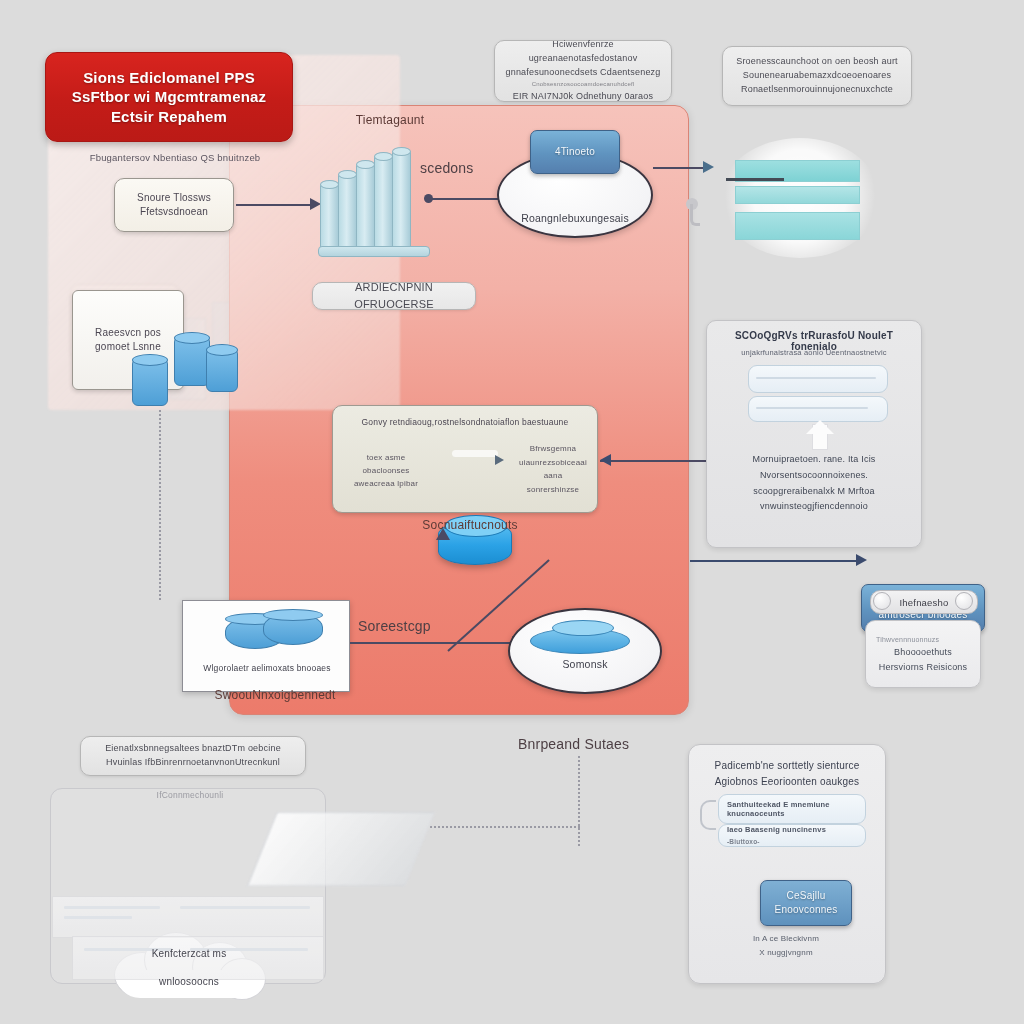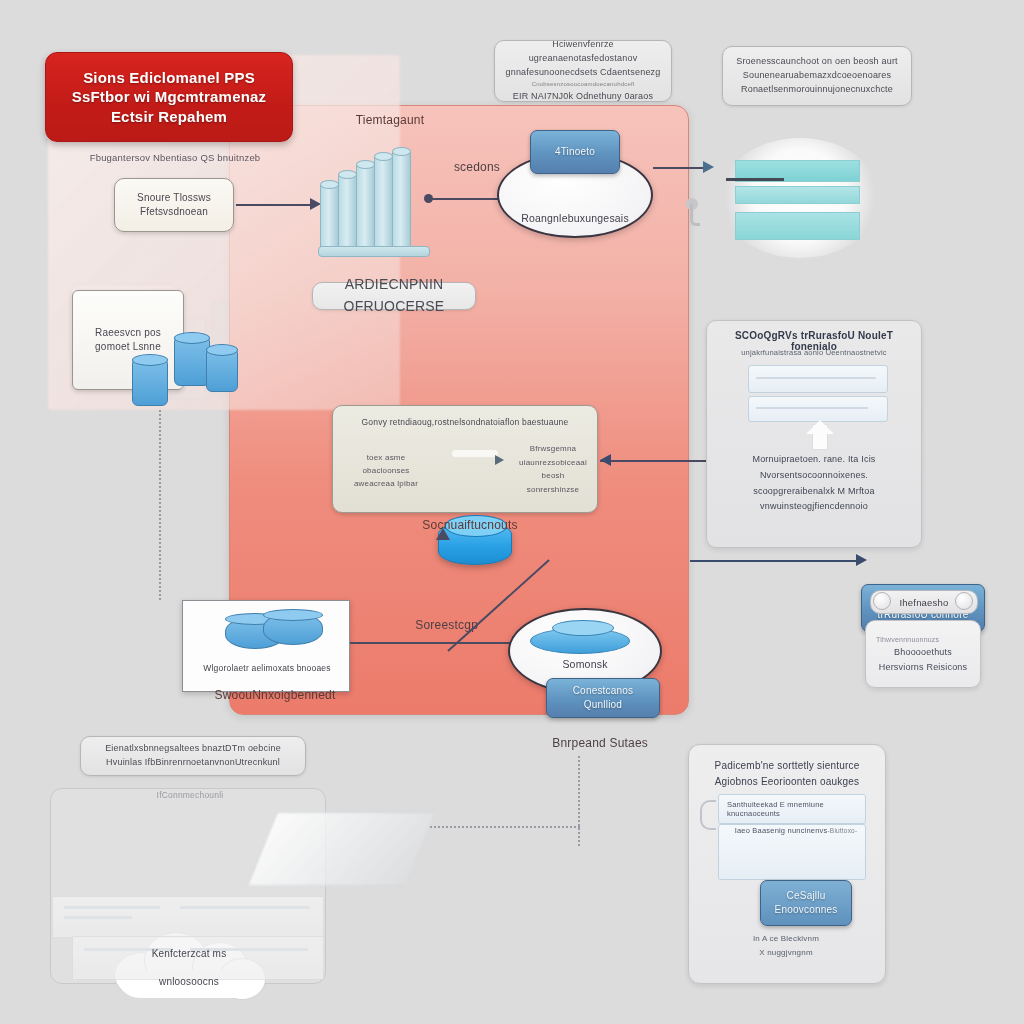--- a/index.html
+++ b/index.html
@@ -93,21 +93,21 @@
   .ellipse{
     border-radius:50%;
     background:radial-gradient(ellipse at 40% 32%, #ffffff 0%, #f4f4f6 70%, #e9e9ee 100%);
     border:2px solid #3a3540;
     box-shadow:0 2px 6px rgba(0,0,0,.22);
     display:flex;align-items:flex-end;justify-content:center;
     font-size:10.5px;color:#40414c;
     text-align:center;
   }
   .edge-label{
-    font-size:12px;color:#4d3f44;text-align:right;
+    font-size:14px;color:#4d3f44;text-align:left;
   }
   .panel-label{
     font-size:12px;color:#5c3a36;text-align:center;
   }
 
   
   .arrow-line{background:#4b4a63;height:2px;transform-origin:0 50%;}
   .arrow-head{
     width:0;height:0;border-style:solid;
   }
@@ -151,21 +151,21 @@
 
   
   .card{
     border-radius:10px;
     background:linear-gradient(180deg,#e9e9ea 0%, #e2e2e4 100%);
     border:1px solid #c3c3c6;
     box-shadow:0 2px 5px rgba(0,0,0,.10);
   }
   .mini-row{
     background:linear-gradient(180deg,#f4f8fb 0%, #e6eef5 100%);
-    border:1px solid #c2d2de;border-radius:3px;
+    border:1px solid #c2d2de;border-radius:9px;font-weight:bold;
   }
   .mini-line{background:#cfdae4;height:2px;border-radius:1px;}
 
   
   .toggle-track{
     width:66px;height:20px;border-radius:10px;
     background:linear-gradient(180deg,#f2f2f3,#e2e2e4);
     border:1px solid #b9b9bd;
     display:flex;align-items:center;justify-content:center;
     font-size:9.5px;color:#3f3f48;
@@ -294,36 +294,36 @@
   </div>
 
   <div class="abs dbicon" style="left:128px;top:332px;width:120px;height:78px;">
     <div class="barrel" style="left:46px;top:4px;width:34px;height:48px;"></div>
     <div class="barrel" style="left:78px;top:16px;width:30px;height:42px;"></div>
     <div class="barrel" style="left:4px;top:26px;width:34px;height:46px;"></div>
   </div>
 
   <div class="abs dotted" style="left:159px;top:410px;height:190px;"></div>
 
-  <div class="abs callout blur-txt" style="left:312px;top:282px;width:164px;height:28px;background:linear-gradient(180deg,#f1f1f1,#e7e7e7);font-size:14px;">
+  <div class="abs callout blur-txt" style="left:312px;top:282px;width:164px;height:28px;background:linear-gradient(180deg,#f1f1f1,#e7e7e7);font-size:11px;">
 
     <span>ARDIECNPNIN OFRUOCERSE</span>
   </div>
 
   <div class="abs node blur-txt" style="left:332px;top:405px;width:266px;height:108px;background:linear-gradient(180deg,#ecebe2,#e2e0d4);border:1px solid #9e9a91;border-radius:10px;justify-content:flex-start;padding-top:10px;">
     <div style="font-size:8.5px;">Gonvy retndiaoug,rostnelsondnatoiaflon baestuaune</div>
   </div>
   <div class="abs blur-txt" style="left:342px;top:452px;width:88px;font-size:8px;line-height:1.6;color:#5a5560;text-align:center;">
     <div>toex asme obacloonses</div>
     <div>aweacreaa lpibar</div>
   </div>
   <div class="abs blur-txt" style="left:510px;top:442px;width:86px;font-size:8px;line-height:1.7;color:#5a5560;text-align:center;">
     <div>Bfrwsgemna</div>
     <div>uiaunrezsobiceaai</div>
-    <div>beosh</div>
+    <div>aana</div>
     <div>sonrershinzse</div>
   </div>
   <div class="abs puck" style="left:438px;top:443px;width:74px;height:44px;"></div>
   <div class="abs" style="left:452px;top:450px;width:46px;height:7px;border-radius:4px;background:rgba(255,255,255,.72);"></div>
   <div class="abs arrow-head" style="left:495px;top:455px;border-width:5px 0 5px 9px;border-color:transparent transparent transparent #5a6b7d;"></div>
 
   <div class="abs panel-label blur-txt" style="left:390px;top:518px;width:160px;">Socnuaiftucnouts</div>
 
   <div class="abs arrow-line" style="left:600px;top:460px;width:122px;"></div>
   <div class="abs arrow-head" style="left:600px;top:454px;border-width:6px 11px 6px 0;border-color:transparent #3b4b6e transparent transparent;"></div>
@@ -341,21 +341,21 @@
     <div>Mornuipraetoen.  rane.  Ita Icis</div>
     <div>Nvorsentsocoonnoixenes.</div>
     <div>scoopgreraibenalxk M Mrftoa</div>
     <div>vnwuinsteogjfiencdennoio</div>
   </div>
 
   <div class="abs arrow-line" style="left:690px;top:560px;width:168px;background:#3b4b6e;"></div>
   <div class="abs arrow-head" style="left:856px;top:554px;border-width:6px 0 6px 11px;border-color:transparent transparent transparent #3b4b6e;"></div>
   <div class="abs chip blur-txt" style="left:861px;top:536px;width:124px;height:48px;margin-top:48px;">
     <div>Soxboneentuane</div>
-    <div>trRurasfoU connore</div>
+    <div>amtrosecr bnooaes</div>
   </div>
 
   <div class="abs" style="left:870px;top:590px;width:106px;height:22px;">
     <div class="toggle-track blur-txt" style="width:106px;height:22px;">
       <span>Ihefnaesho</span>
     </div>
     <div class="knob" style="left:3px;"></div>
     <div class="knob" style="right:3px;"></div>
   </div>
 
@@ -377,23 +377,20 @@
   <div class="abs arrow-line" style="left:350px;top:642px;width:164px;"></div>
   <div class="abs arrow-head" style="left:512px;top:636px;border-width:6px 0 6px 11px;border-color:transparent transparent transparent #4b4a63;"></div>
   <div class="abs edge-label blur-txt" style="left:358px;top:618px;width:120px;">Soreestcgp</div>
 
   <div class="abs ellipse blur-txt" style="left:508px;top:608px;width:154px;height:86px;">
     <span style="margin-bottom:22px;">Somonsk</span>
   </div>
   <div class="abs" style="left:530px;top:628px;width:100px;height:26px;border-radius:50%;background:linear-gradient(180deg,#7fc8ef,#3f9fdb);border:1px solid #3a86b8;"></div>
   <div class="abs" style="left:552px;top:620px;width:62px;height:16px;border-radius:50%;background:#9ad6f4;border:1px solid #3a86b8;"></div>
 
-  <div class="abs chip blur-txt" style="left:546px;top:678px;width:114px;height:40px;">
-    <span>Conestcanos Qunlliod</span>
-  </div>
 
   <div class="abs arrow-line" style="left:448px;top:650px;width:136px;transform:rotate(-42deg);"></div>
   <div class="abs arrow-head" style="left:436px;top:528px;width:0;height:0;border-style:solid;border-width:0 7px 12px 7px;border-color:transparent transparent #4b4a63 transparent;"></div>
 
   <div class="abs edge-label blur-txt" style="left:518px;top:736px;width:130px;">Bnrpeand Sutaes</div>
   <div class="abs dotted" style="left:578px;top:756px;height:90px;"></div>
   <div class="abs dotted-h" style="left:430px;top:826px;width:150px;"></div>
 
   <div class="abs callout blur-txt" style="left:80px;top:736px;width:226px;height:40px;">
     <div>Eienatlxsbnnegsaltees bnaztDTm oebcine</div>
@@ -426,21 +423,21 @@
   <div class="abs ghost-line" style="left:190px;top:948px;width:118px;"></div>
 
   <div class="abs card" style="left:688px;top:744px;width:198px;height:240px;border-radius:12px;background:linear-gradient(180deg,#eeeeef,#e6e6e8);"></div>
   <div class="abs blur-txt" style="left:698px;top:758px;width:178px;text-align:center;font-size:10px;line-height:1.6;color:#3c4150;">
     <div>Padicemb'ne sorttetly sienturce</div>
     <div>Agiobnos Eeorioonten oaukges</div>
   </div>
   <div class="abs mini-row blur-txt" style="left:718px;top:794px;width:148px;height:30px;display:flex;align-items:center;padding-left:8px;font-size:7.5px;color:#4e5564;">
     <span>Santhuiteekad E mnemiune knucnaoceunts</span>
   </div>
-  <div class="abs mini-row blur-txt" style="left:718px;top:824px;width:148px;height:56px;display:flex;flex-direction:row;align-items:flex-start;justify-content:center;padding-left:8px;font-size:7.5px;color:#4e5564;line-height:1.7;">
+  <div class="abs mini-row blur-txt" style="left:718px;top:824px;width:148px;height:23px;display:flex;flex-direction:column;align-items:flex-start;justify-content:center;padding-left:8px;font-size:7.5px;color:#4e5564;line-height:1.7;">
     <span>Iaeo  Baasenig nuncinenvs</span>
     <span style="font-size:6.5px;color:#7c828e;">-Biuttoxo-</span>
   </div>
   <div class="abs chip blur-txt" style="left:760px;top:880px;width:92px;height:46px;background:linear-gradient(180deg,#7fb0d4,#5e91bd);">
 
     <div>CeSajllu</div>
     <div>Enoovconnes</div>
   </div>
   <div class="abs blur-txt" style="left:700px;top:932px;width:172px;text-align:center;font-size:8px;line-height:1.7;color:#5a606d;">
     <div>In A ce Bleckivnm</div>

